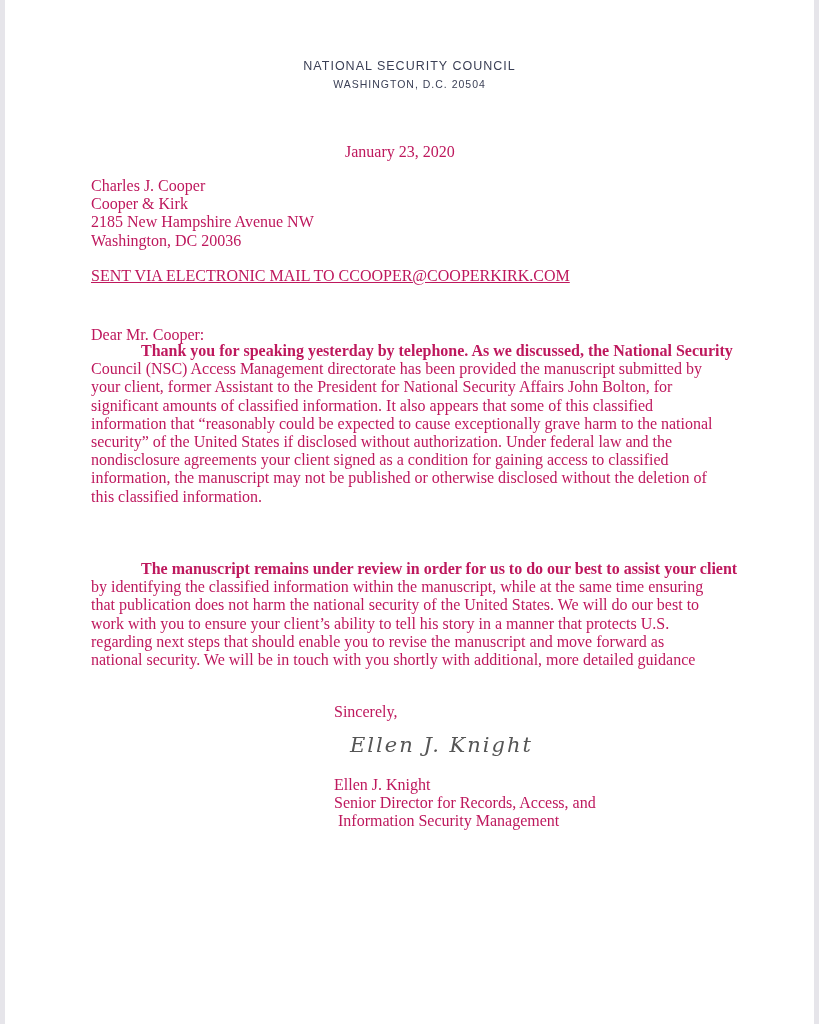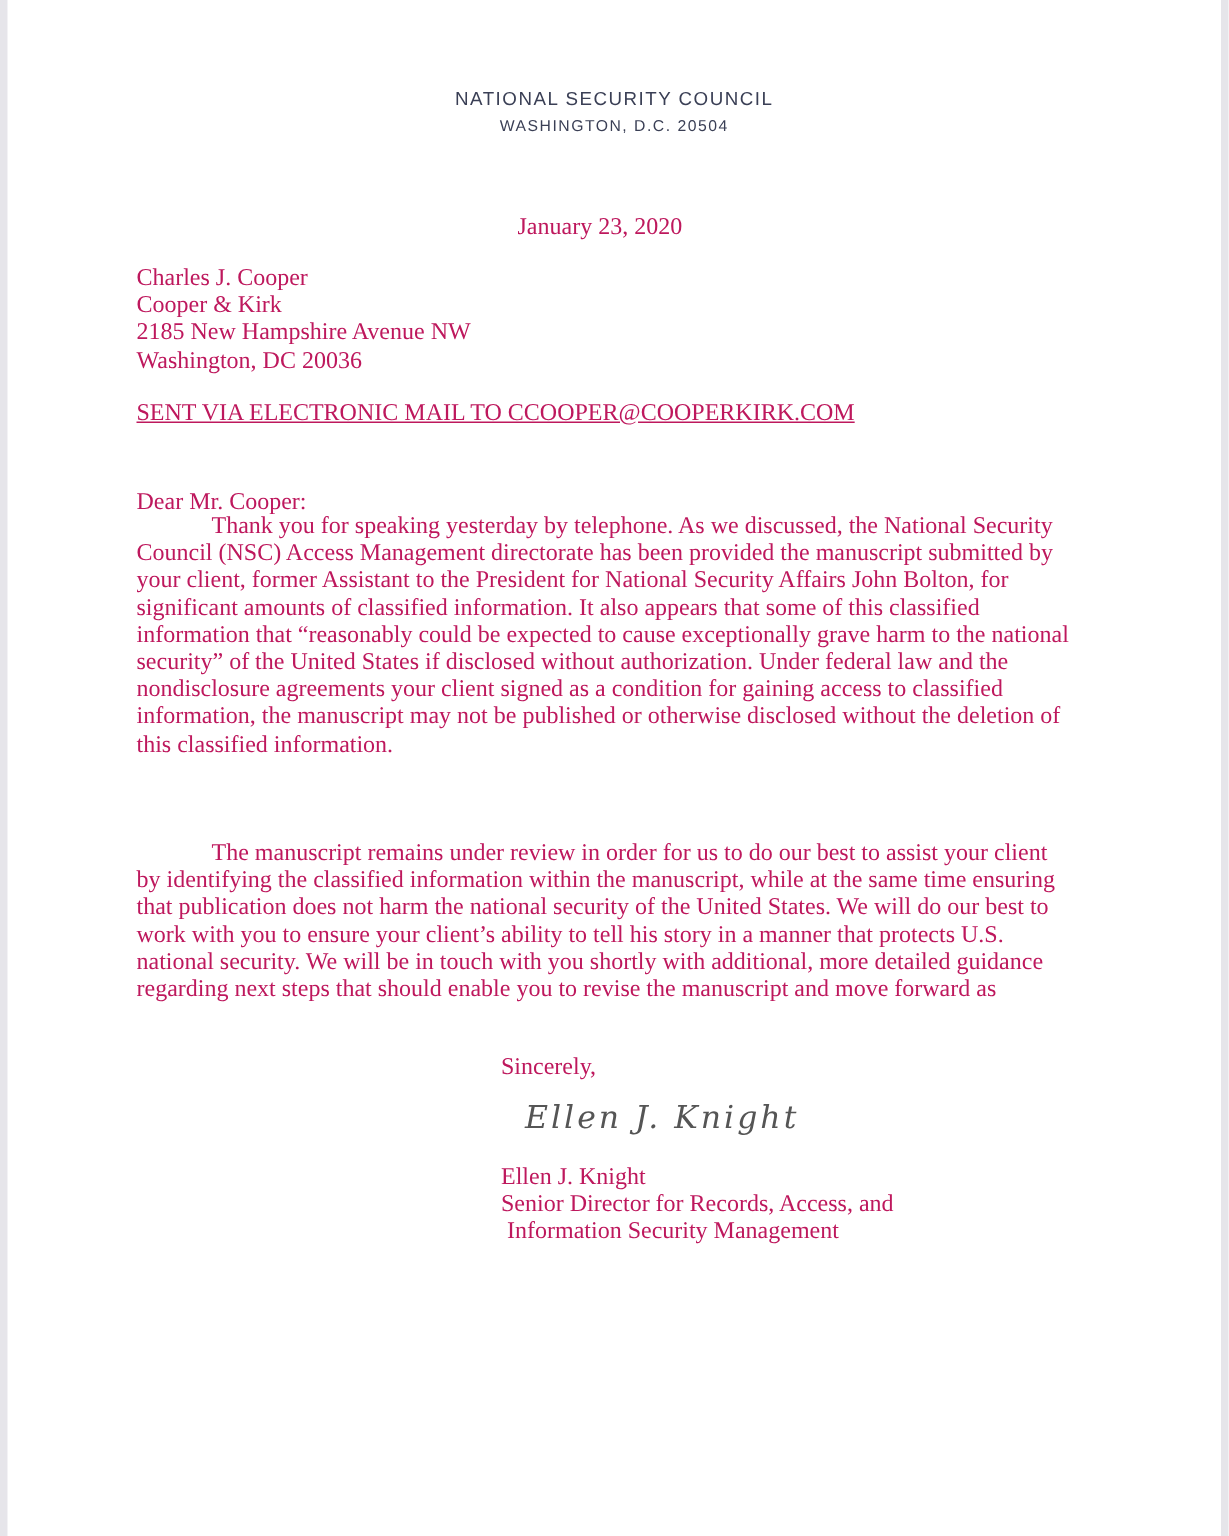--- a/index.html
+++ b/index.html
@@ -23,21 +23,21 @@
     position: absolute; line-height: 18.2px; white-space: nowrap;
   }
   .date { left: 340px; top: 143px; }
   .addr { left: 86px; top: 177px; }
   .sent { left: 86px; top: 267px; text-decoration: underline; }
   .salutation { left: 86px; top: 306px; margin-top: 20px; }
   .para { left: 86px; width: 640px; white-space: normal; }
   .para div { white-space: nowrap; }
   .p1 { top: 342px; }
   .p2 { top: 560px; }
-  .indent { padding-left: 50px; }
+  .indent { padding-left: 50px; font-weight: bold; }
   .closing { left: 329px; top: 703px; }
   .sig {
     position: absolute; left: 345px; top: 733px;
     font-family: "DejaVu Serif", serif; font-style: italic; font-size: 21px;
     color: #555; letter-spacing: 2px;
   }
   .signer { left: 329px; top: 776px; }
 </style>
 </head>
 <body>
@@ -69,22 +69,22 @@
     <div>nondisclosure agreements your client signed as a condition for gaining access to classified</div>
     <div>information, the manuscript may not be published or otherwise disclosed without the deletion of</div>
     <div>this classified information.</div>
   </div>
 
   <div class="serif para p2">
     <div class="indent">The manuscript remains under review in order for us to do our best to assist your client</div>
     <div>by identifying the classified information within the manuscript, while at the same time ensuring</div>
     <div>that publication does not harm the national security of the United States.  We will do our best to</div>
     <div>work with you to ensure your client’s ability to tell his story in a manner that protects U.S.</div>
+    <div>regarding next steps that should enable you to revise the manuscript and move forward as</div>
     <div>national security.  We will be in touch with you shortly with additional, more detailed guidance</div>
-    <div>regarding next steps that should enable you to revise the manuscript and move forward as</div>
   </div>
 
   <div class="serif closing">Sincerely,</div>
 
   <div class="sig">Ellen J. Knight</div>
 
   <div class="serif signer">
     <div>Ellen J. Knight</div>
     <div>Senior Director for Records, Access, and</div>
     <div style="padding-left:4px">Information Security Management</div>

